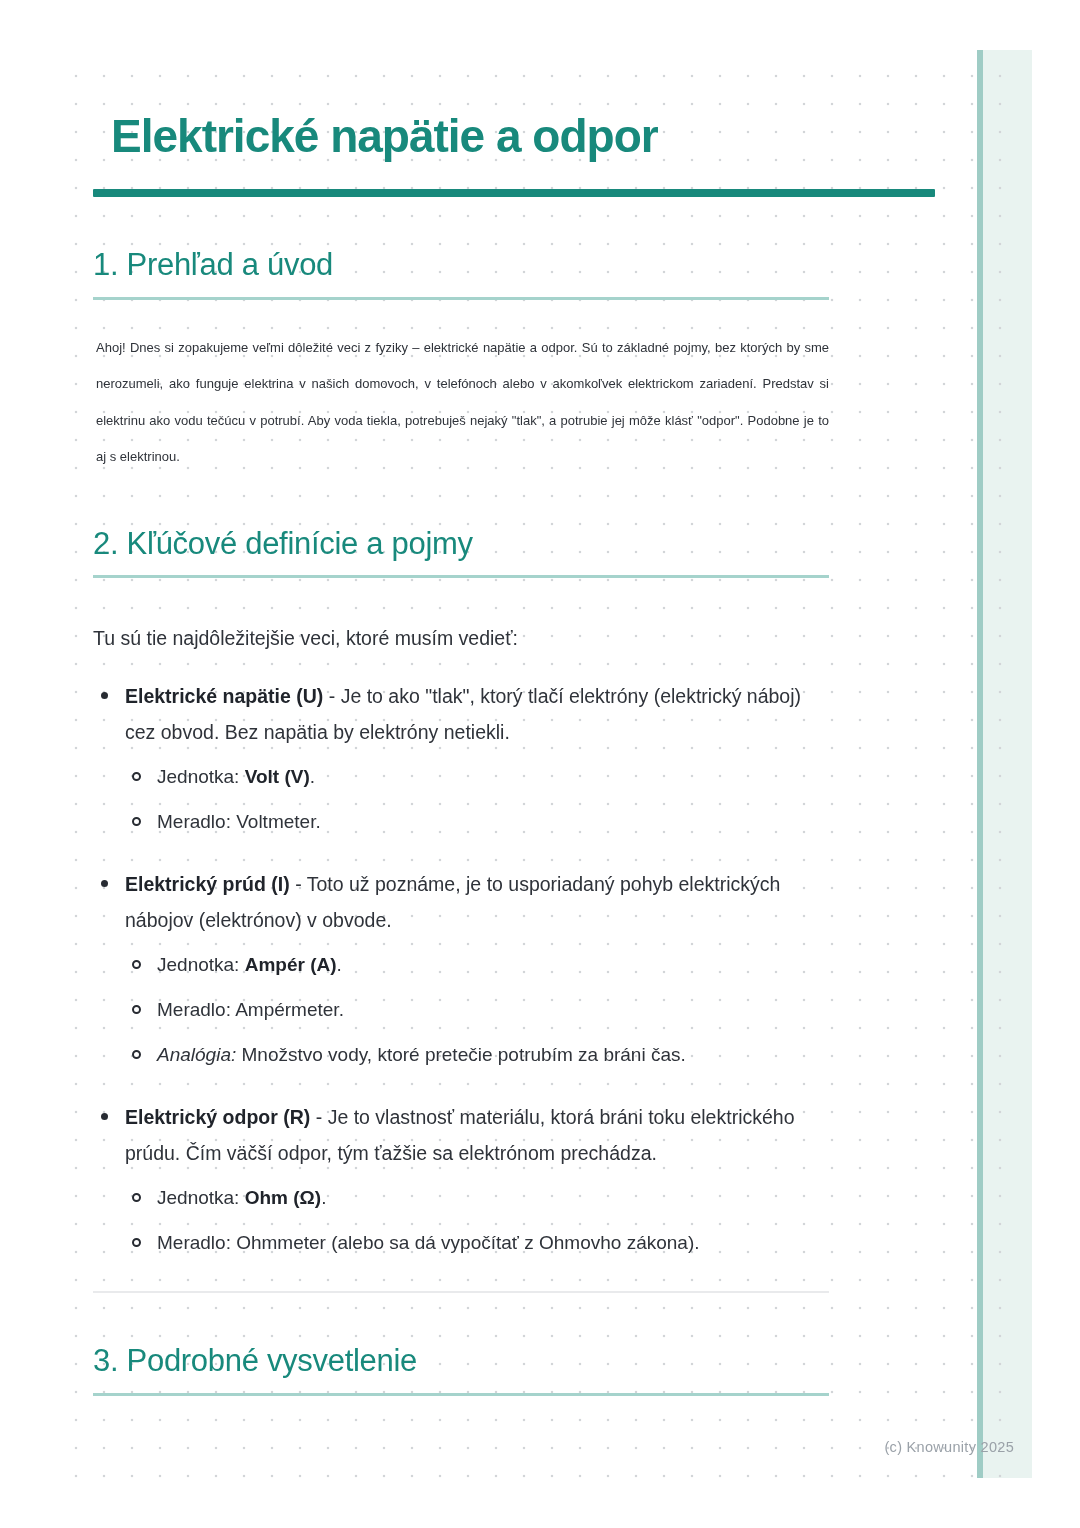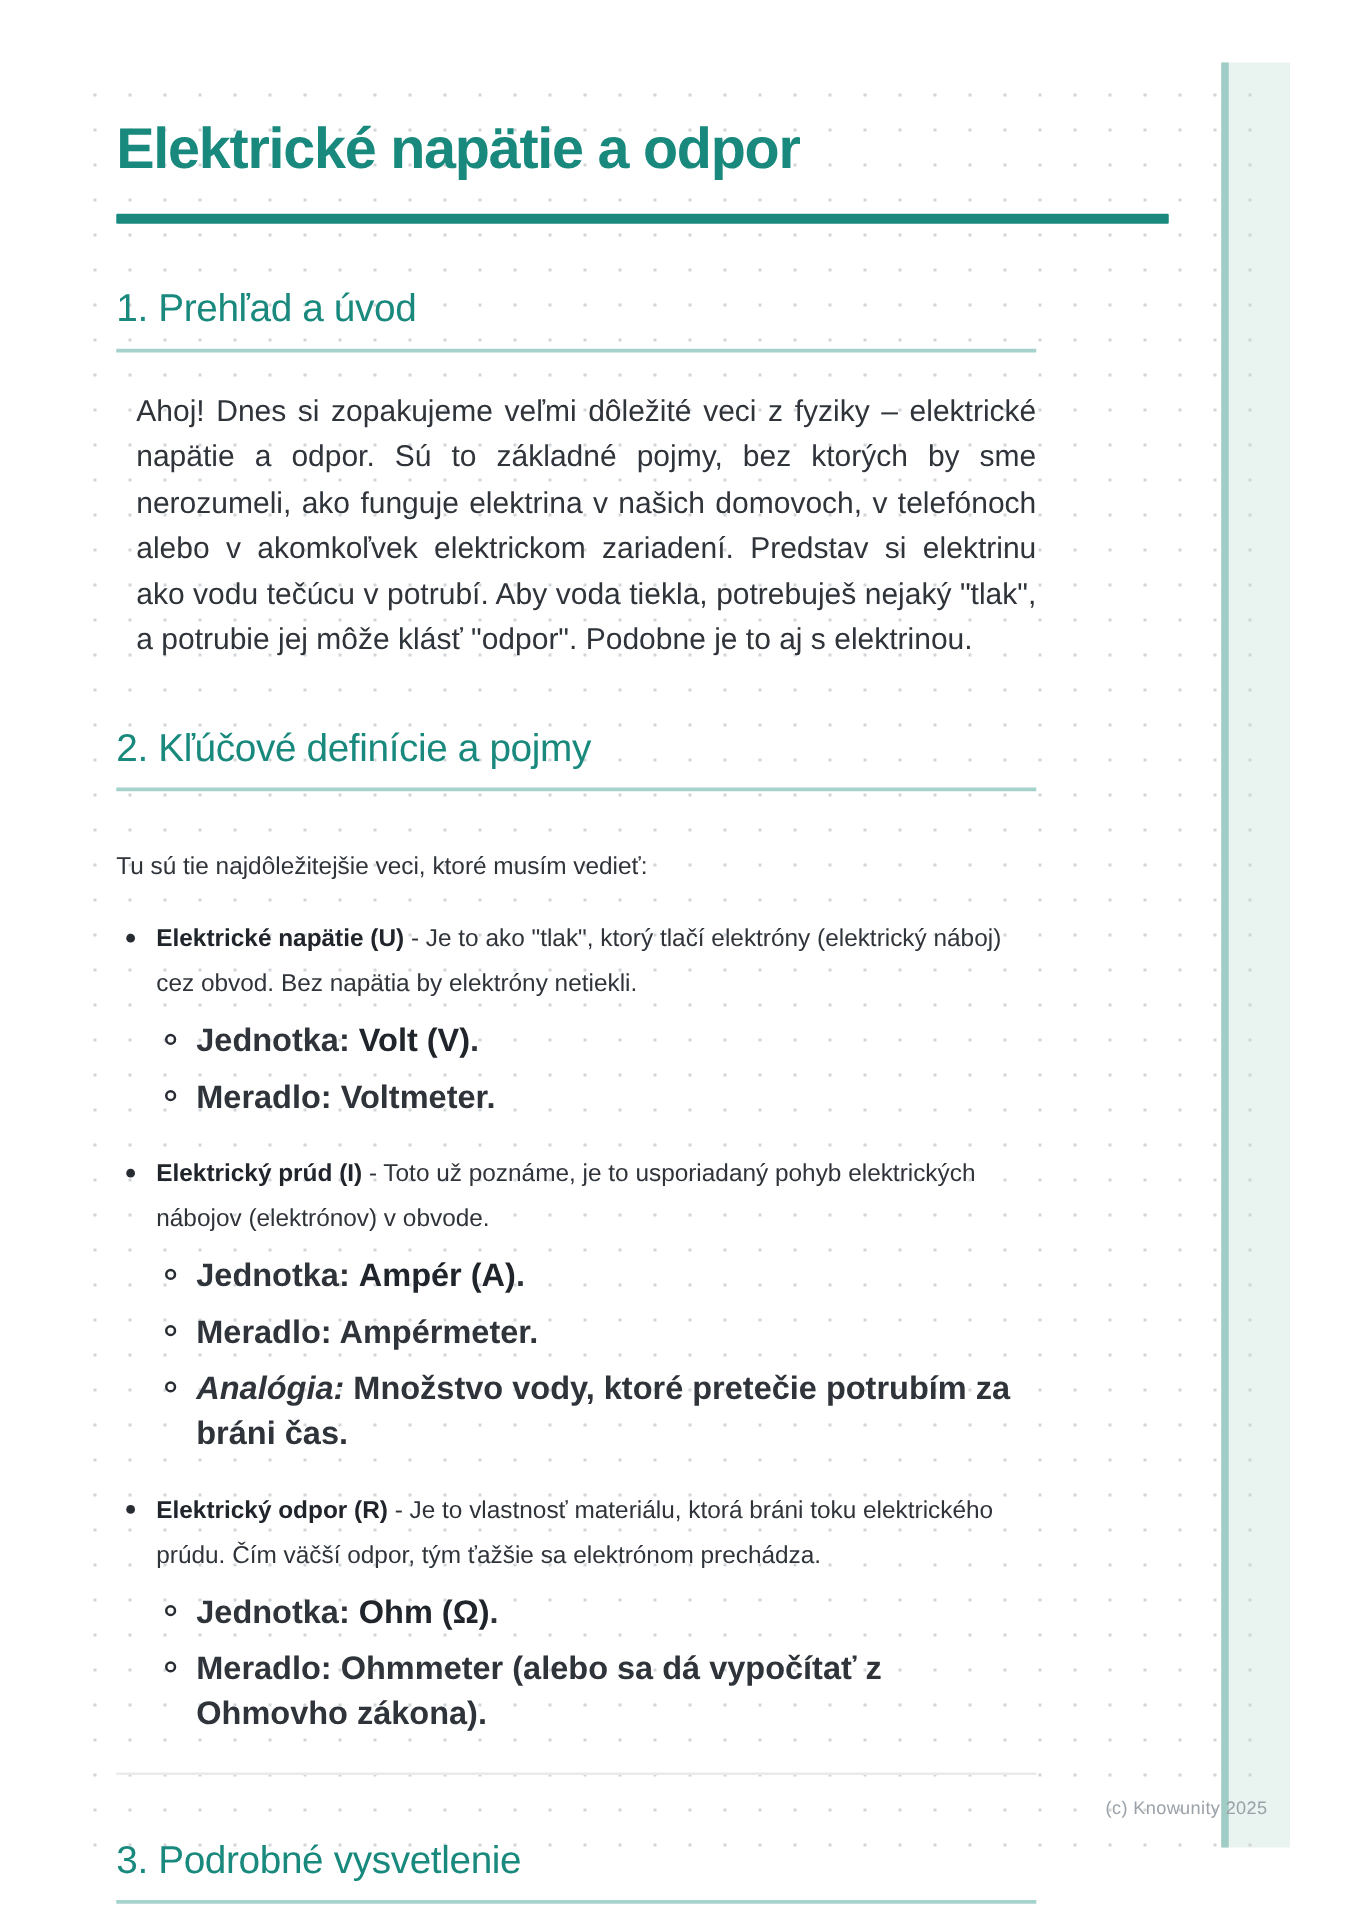--- a/index.html
+++ b/index.html
@@ -14,48 +14,48 @@
     background-size:28px 28px;background-position:12px 12px;
     pointer-events:none;
   }
   .band{
     position:absolute;left:977px;top:50px;width:49px;height:1428px;
     background:#e9f3f0;border-left:6px solid #9fccc5;
   }
   .content{position:absolute;left:93px;top:92px;width:736px;}
   .h1{
     font-size:46px;line-height:1.15;font-weight:700;color:#18897c;
-    letter-spacing:-1px;margin:0;
+    letter-spacing:-1px;margin:18px;
   }
   .title-rule{height:8px;background:#18897c;width:842px;margin-top:26px;border-radius:1px;}
   .sec-heading{
     font-size:31px;line-height:1.15;font-weight:400;color:#18897c;
     letter-spacing:-0.3px;margin:50px 0 0 0;
   }
   .sec-rule{height:3px;background:#a5d3cc;width:736px;margin-top:14px;}
   .lead{
-    font-size:24px;line-height:36.5px;text-align:justify;
-    margin:30px 0 0 16px;color:#2f333a;
+    font-size:13px;line-height:36.5px;text-align:justify;
+    margin:30px 0 0 3px;color:#2f333a;
   }
   .intro{font-size:19.5px;line-height:36px;margin:42px 0 0 0;color:#2f333a;}
   ul.terms{list-style:none;margin:22px 13px 0 0;padding:0;}
   li.term{
     position:relative;padding-left:32px;margin-top:26px;
     font-size:19.5px;line-height:36px;
   }
   li.term:first-child{margin-top:0;}
   li.term > .marker{
     position:absolute;left:8px;top:14px;width:7px;height:7px;border-radius:50%;
     background:#272b32;
   }
   li.term b{color:#20242b;}
   ul.subs{list-style:none;margin:6px 0 0 0;padding:0;}
   li.sub{
     position:relative;padding-left:32px;margin-top:9px;
-    font-size:26px;line-height:36px;font-weight:bold;
+    font-size:19px;line-height:36px;
   }
   li.sub > .marker{
     position:absolute;left:7px;top:13px;width:9px;height:9px;border-radius:50%;
     border:2px solid #272b32;box-sizing:border-box;background:transparent;
   }
   .divider{height:2px;background:#e9eaec;width:736px;margin-top:30px;}
   .watermark{
     position:absolute;top:1439px;right:66px;font-size:14.5px;
     color:#9aa1a8;letter-spacing:0.3px;
   }

